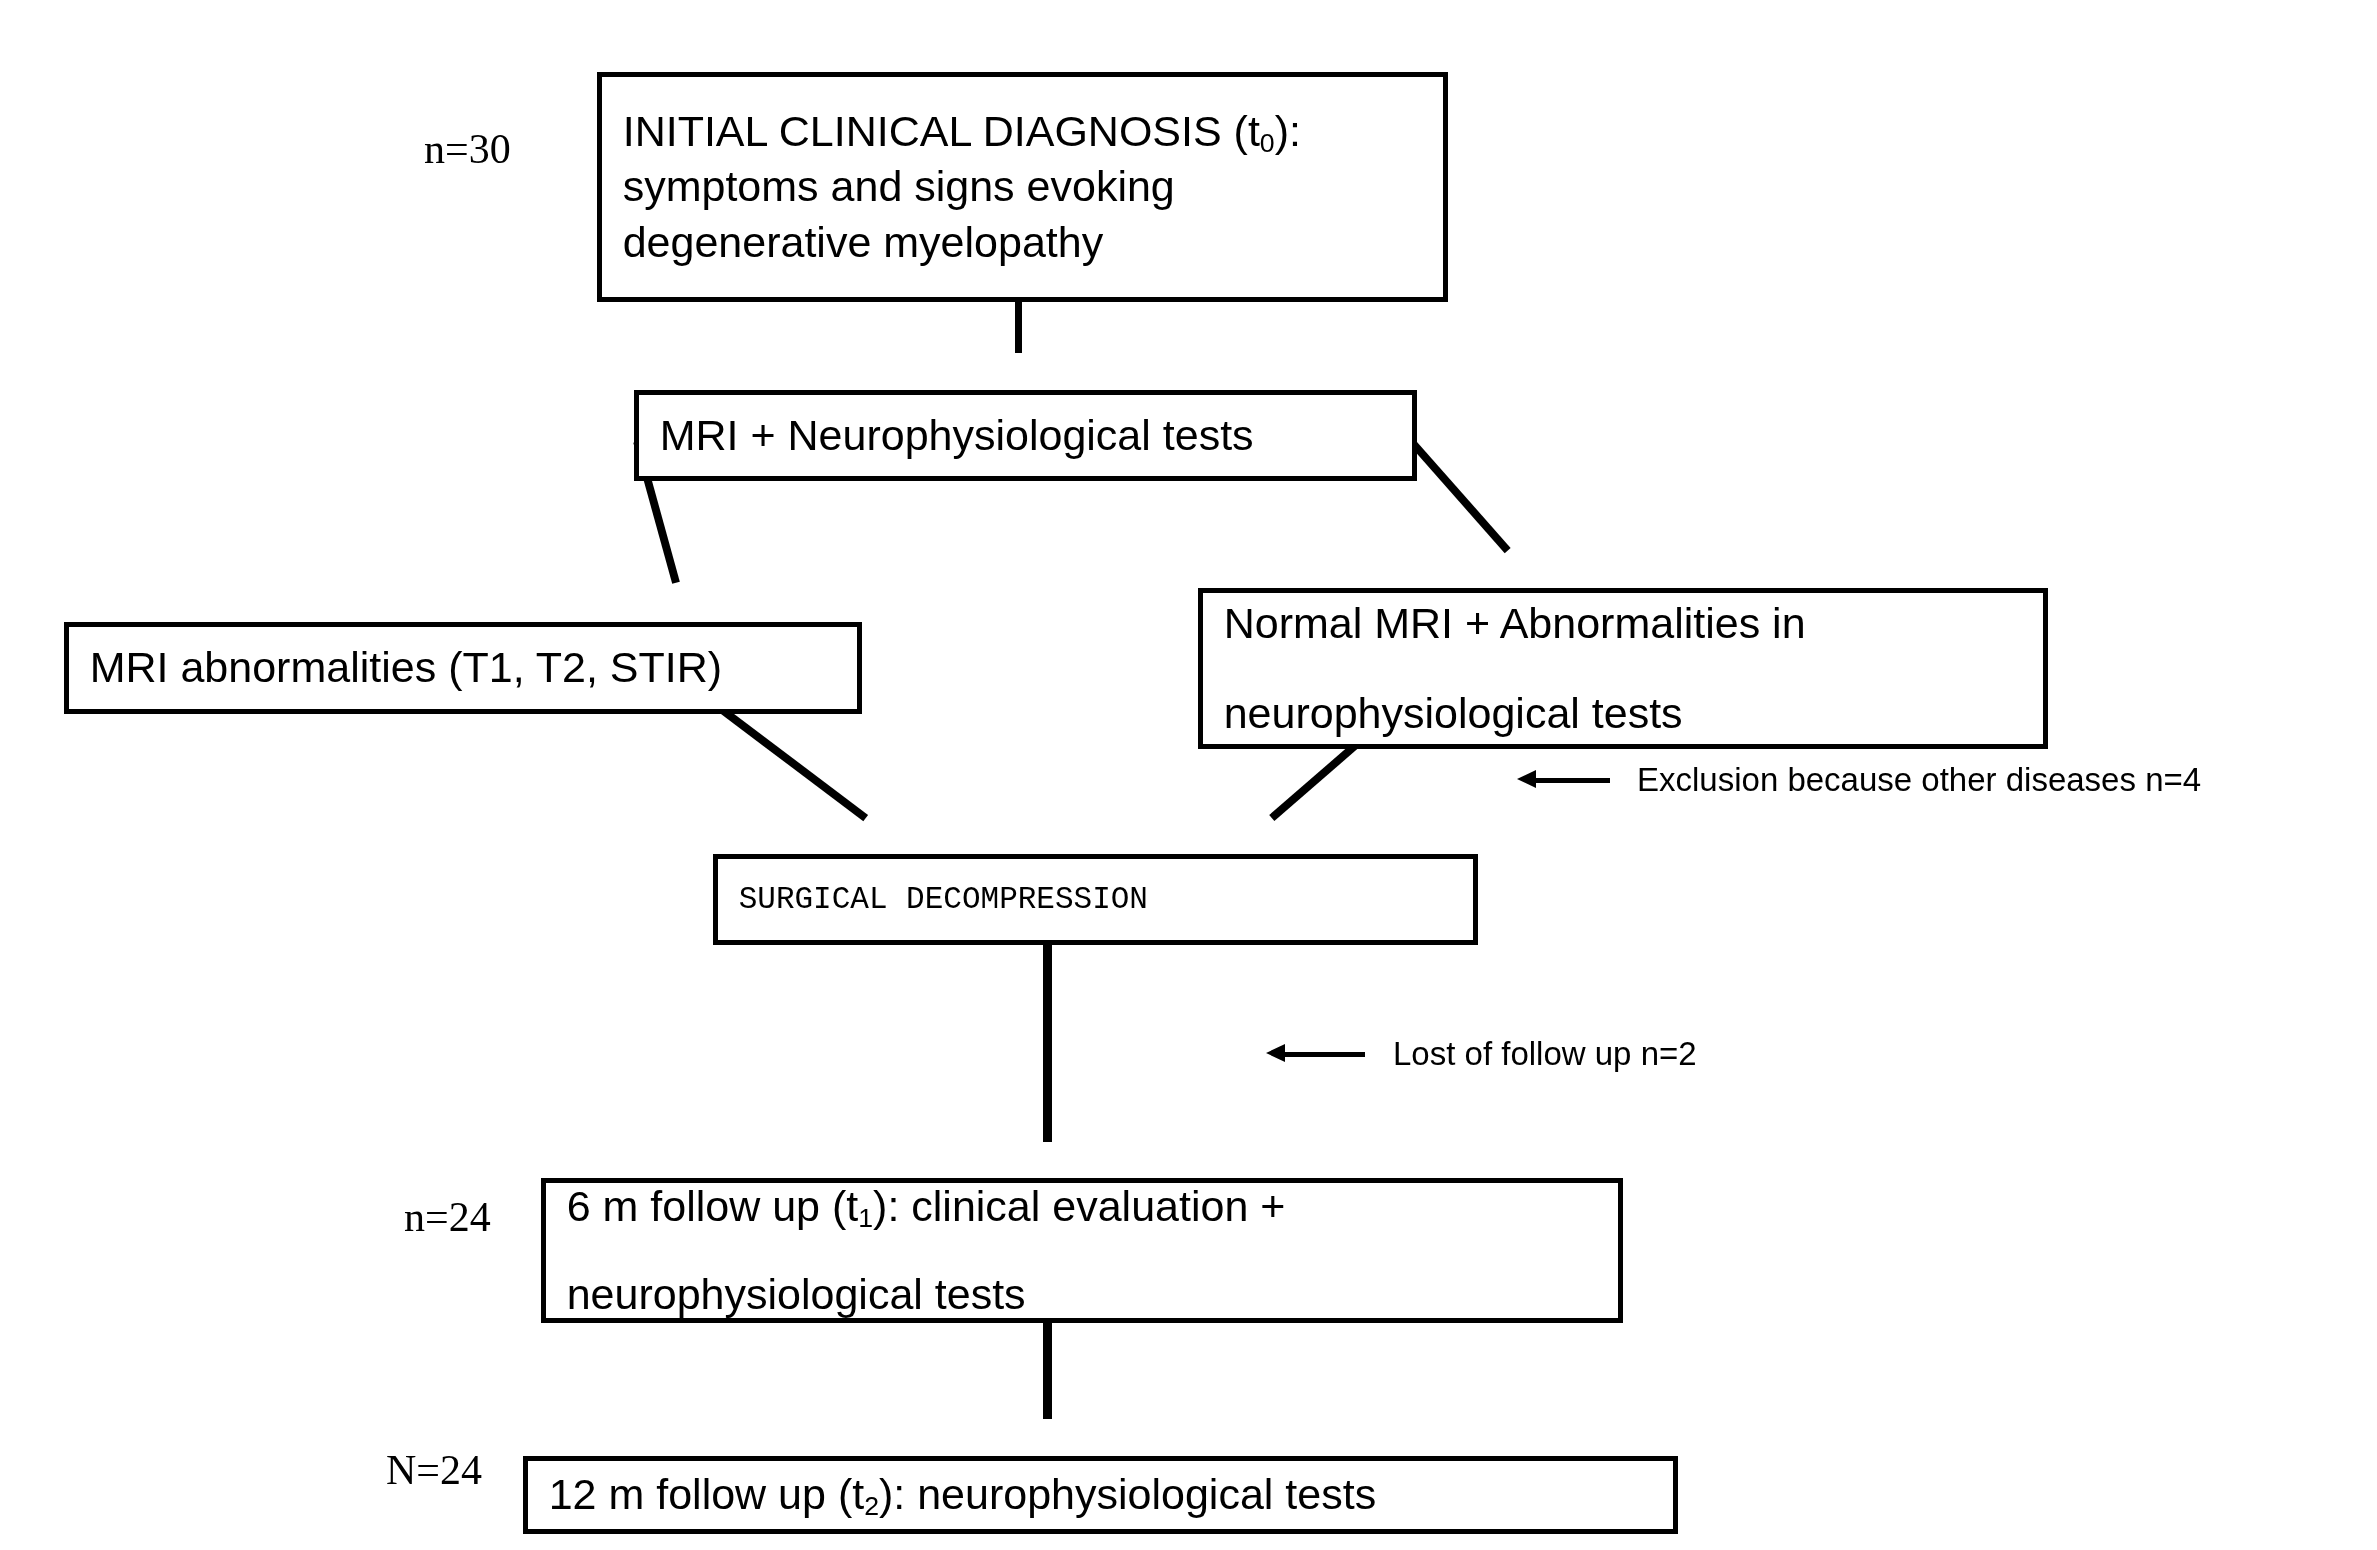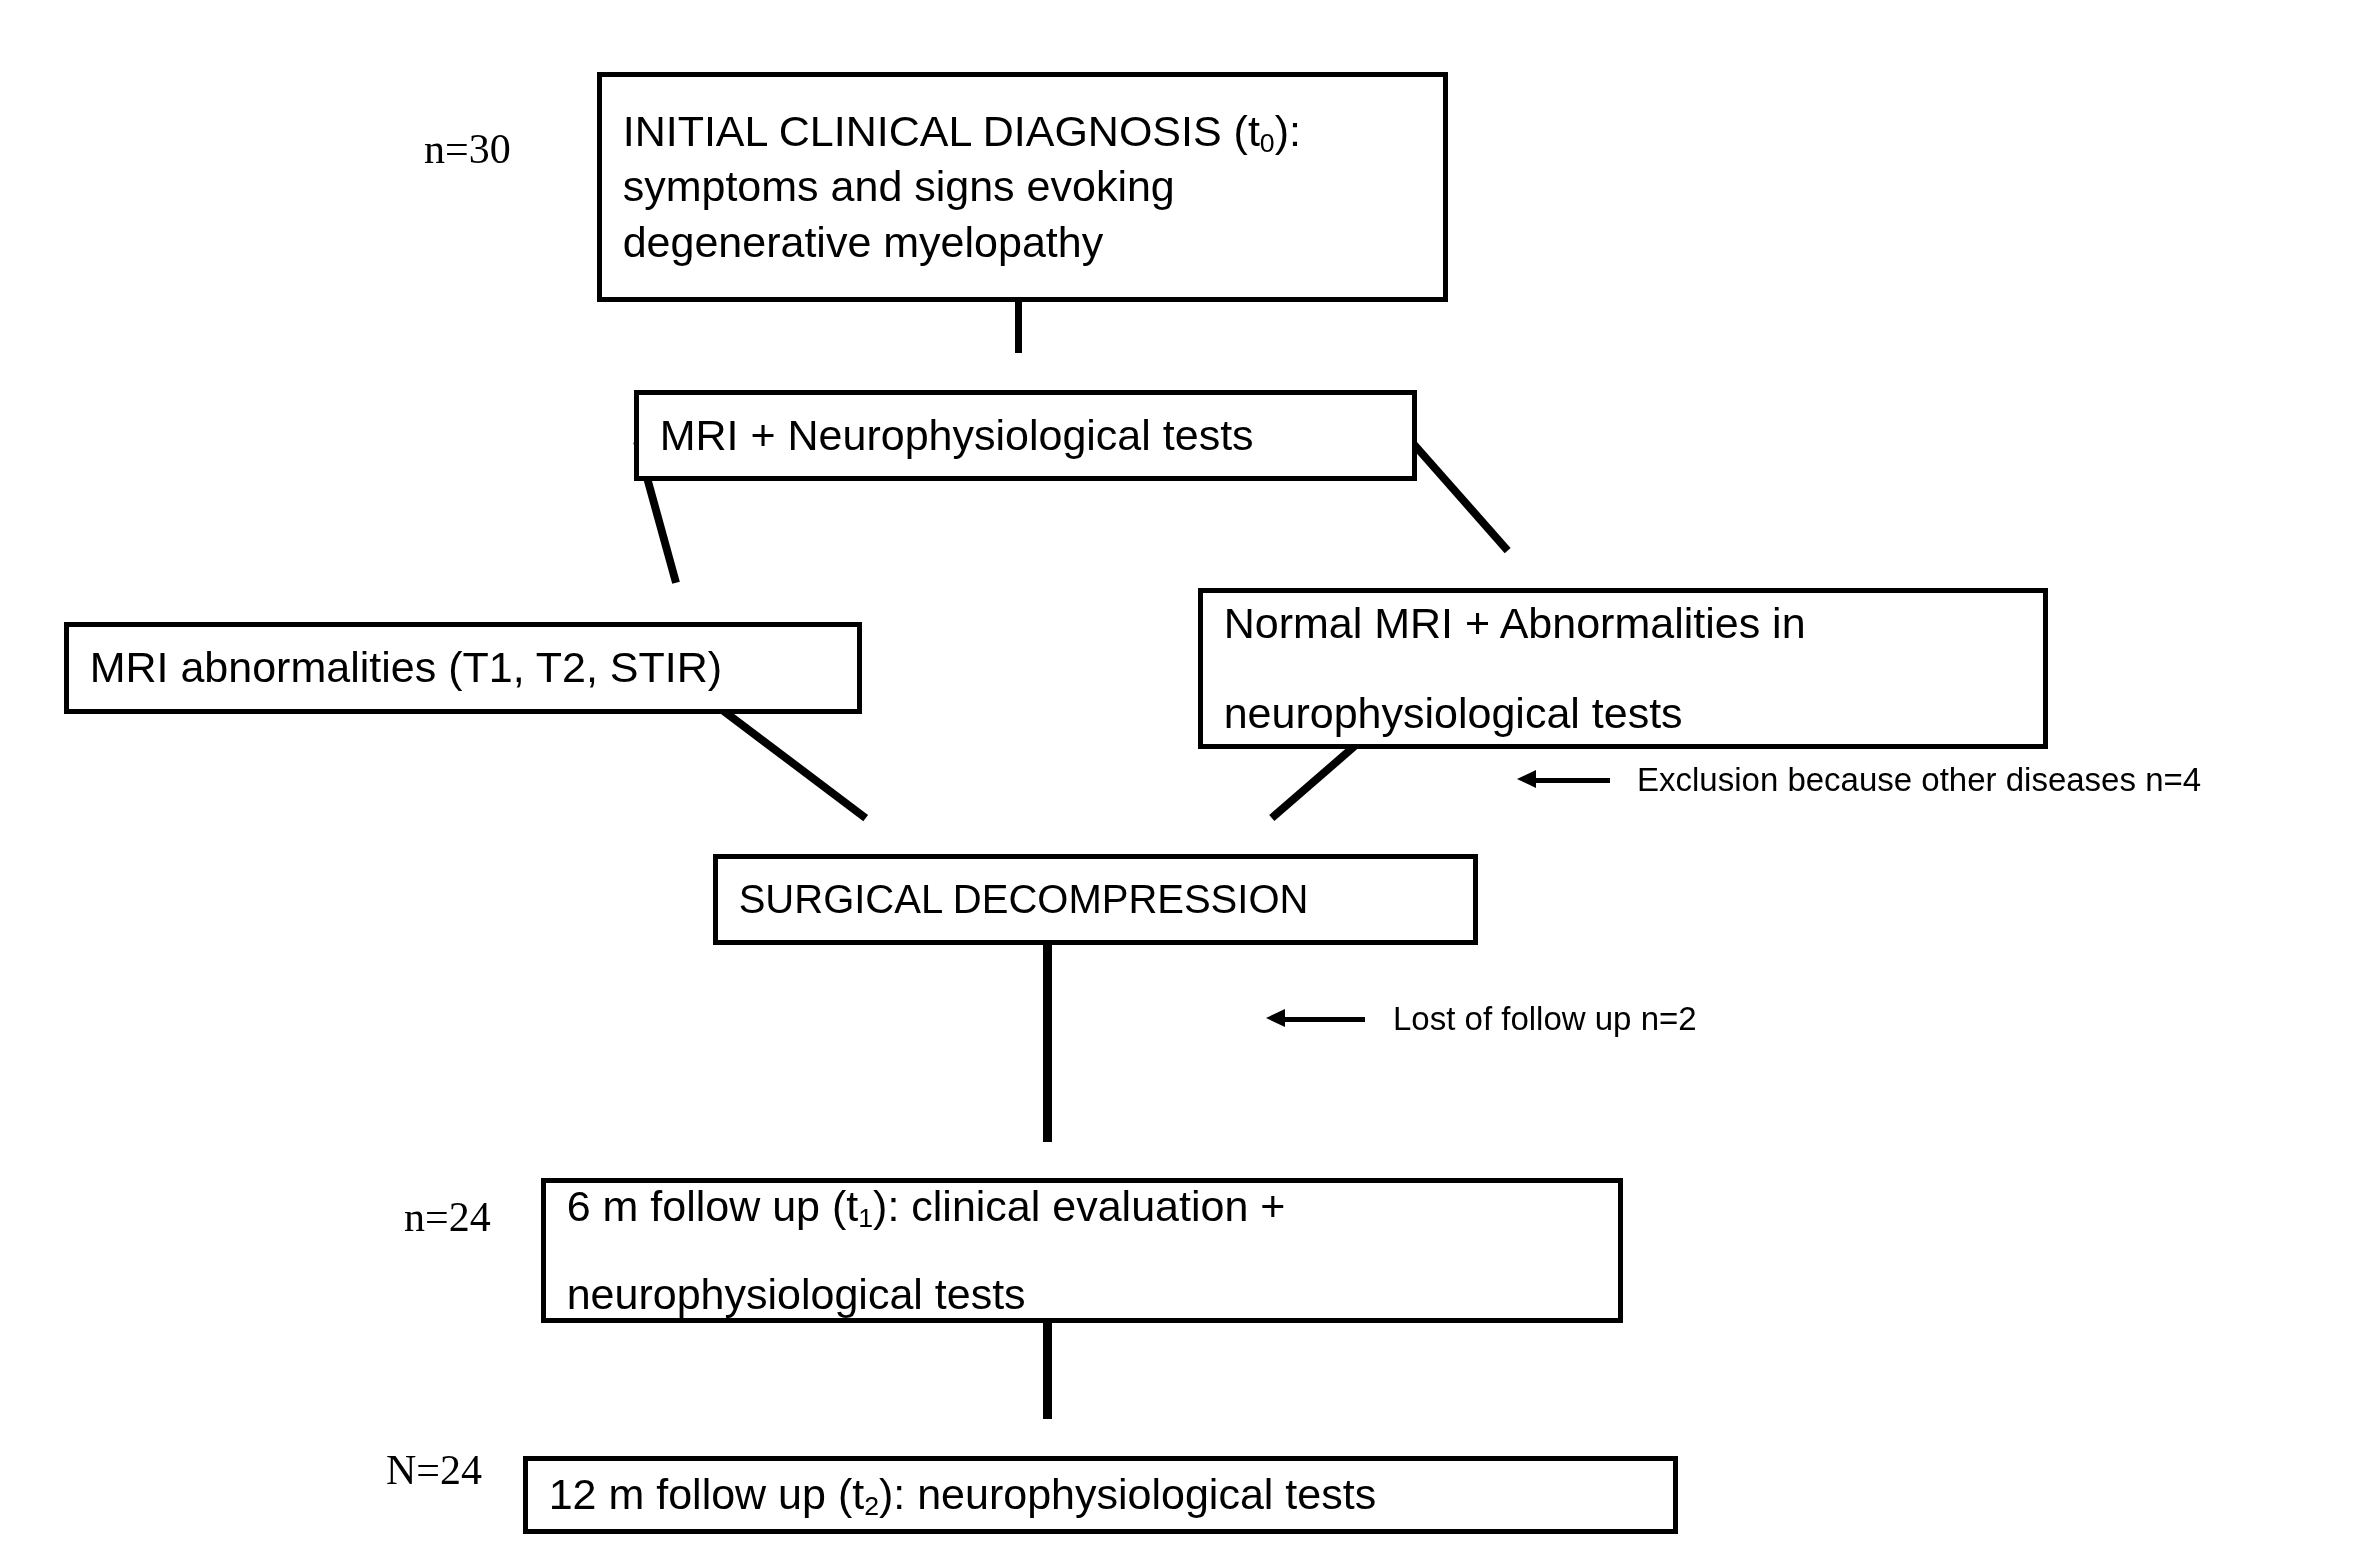--- a/index.html
+++ b/index.html
@@ -39,21 +39,21 @@
   
   #box-initial-diagnosis { left: 597px;  top: 33px;   width: 851px; height: 230px; }
   #box-mri-neuro         { left: 634px; top: 351px;  width: 783px; height: 91px; }
   #box-mri-abnormal      { left: 64px;  top: 583px;  width: 798px; height: 92px; }
   #box-normal-mri        { left: 1198px; top: 549px;  width: 850px; height: 161px; gap: 35px; }
   #box-surgical          { left: 713px; top: 815px; width: 765px; height: 91px; }
   #box-6m-followup       { left: 541px;  top: 1139px; width: 1082px; height: 145px; gap: 32px; }
   #box-12m-followup      { left: 523px;  top: 1417px; width: 1155px; height: 78px; }
 
   .fs-big   { font-size: 43px; }
-  .fs-mid   { font-size: 40px; }
+  .fs-mid   { font-size: 31px; font-family: Liberation Mono, monospace; }
 
   .box sub {
     font-size: 0.62em;
     vertical-align: baseline;
     position: relative;
     top: 0.22em;
   }
 
   
   .nlabel {
@@ -118,21 +118,21 @@
     border-top: 9.7px solid transparent;
     border-bottom: 9.7px solid transparent;
     border-right: 19.5px solid #000000;
   }
   .annotation .atext { font-size: 33px; }
 
   #anno-exclusion { left: 1517px; top: 761px; }
   #anno-exclusion .arrow-wrap { width: 92px; }
   #anno-exclusion .arrow-shaft { width: 84px; }
 
-  #anno-lostfollowup { left: 1266px; top: 1000px; }
+  #anno-lostfollowup { left: 1266px; top: 1035px; }
   #anno-lostfollowup .arrow-wrap { width: 99px; }
   #anno-lostfollowup .arrow-shaft { width: 90px; }
 </style>
 </head>
 <body>
 
 <div id="canvas">
 
   <svg id="diagonals" viewBox="0 0 3910 2550" xmlns="http://www.w3.org/2000/svg">
 

